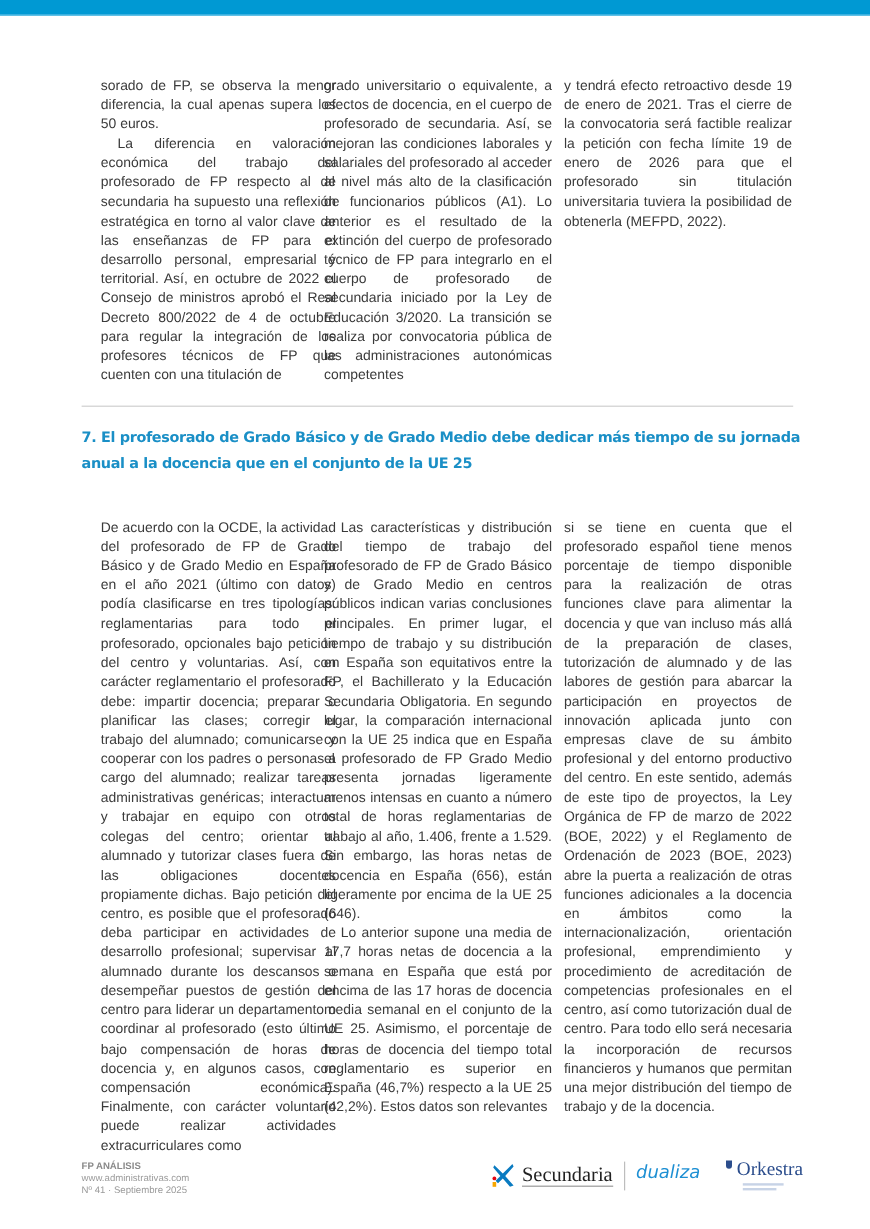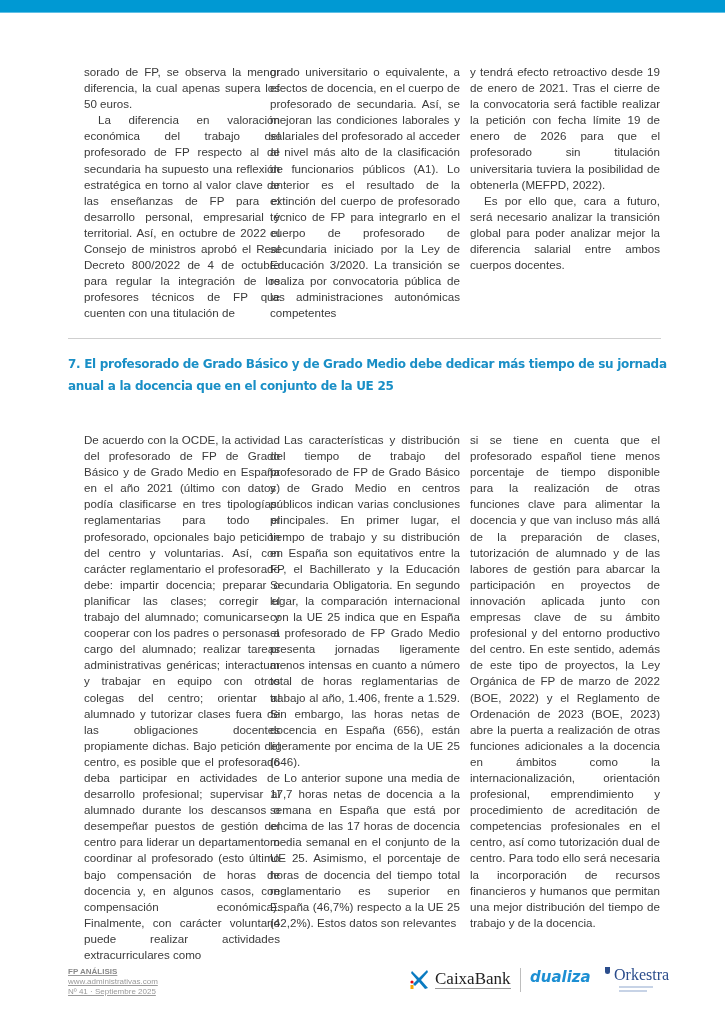--- a/index.html
+++ b/index.html
@@ -16,46 +16,45 @@
   .c2 { left:270px; width:190px; }
   .c3 { left:470px; width:190px; }
   .top { top:64px; }
   .bottom { top:432px; }
   .divider { position:absolute; left:68px; top:338px; width:593px; height:1px; background:#cfcfcf; }
   .section-title {
     position:absolute; left:68px; top:354px; width:600px;
     color:#1a8fc6; font-weight:bold; font-size:12px; line-height:21.5px;
     font-family:"DejaVu Sans", sans-serif; letter-spacing:-0.3px;
   }
-  .footer-left { position:absolute; left:68px; top:967px; font-size:8px; line-height:10px; color:#9a9a9a;text-decoration:underline; }
+  .footer-left { position:absolute; left:68px; top:967px; font-size:8px; line-height:10px; color:#9a9a9a; }
   .footer-left .pub { font-weight:bold; color:#8a8a8a; }
   .logo-caixa { position:absolute; left:408px; top:968px; display:flex; align-items:center; }
   .caixa-star { width:22px; height:22px; position:relative; }
   .caixa-text { font-family:"Liberation Serif", serif; font-size:17px; color:#222; margin-left:5px; border-bottom:1px solid #999; line-height:18px; }
   .logo-sep { position:absolute; left:520px; top:968px; width:1px; height:24px; background:#bdbdbd; }
-  .logo-dualiza { position:absolute; left:530px; top:968px; font-family:"DejaVu Sans", sans-serif; font-weight:bold; font-style:italic; font-size:15px; color:#1d8fd3; }
+  .logo-dualiza { position:absolute; left:530px; top:968px; font-family:"DejaVu Sans", sans-serif; font-weight:normal; font-style:italic; font-size:15px; color:#1d8fd3; }
   .logo-orkestra { position:absolute; left:605px; top:966px; }
   .ork-text { font-family:"Liberation Serif", serif; font-size:16px; color:#2b4d8c; margin-left:4px; }
   .ork-sub { width:34px; height:2px; background:#c7d3e6; margin:2px 0 0 14px; }
 </style>
 </head>
 <body>
 
 <div class="topbar"></div>
 
 <div class="col c1 top">
   <p>sorado de FP, se observa la menor diferencia, la cual apenas supera los 50 euros.</p>
   <p class="indent">La diferencia en valoración económica del trabajo del profesorado de FP respecto al de secundaria ha supuesto una reflexión estratégica en torno al valor clave de las enseñanzas de FP para el desarrollo personal, empresarial y territorial. Así, en octubre de 2022 el Consejo de ministros aprobó el Real Decreto 800/2022 de 4 de octubre para regular la integración de los profesores técnicos de FP que cuenten con una titulación de</p>
 </div>
 <div class="col c2 top">
   <p>grado universitario o equivalente, a efectos de docencia, en el cuerpo de profesorado de secundaria. Así, se mejoran las condiciones laborales y salariales del profesorado al acceder al nivel más alto de la clasificación de funcionarios públicos (A1). Lo anterior es el resultado de la extinción del cuerpo de profesorado técnico de FP para integrarlo en el cuerpo de profesorado de secundaria iniciado por la Ley de Educación 3/2020. La transición se realiza por convocatoria pública de las administraciones autonómicas competentes</p>
 </div>
 <div class="col c3 top">
   <p>y tendrá efecto retroactivo desde 19 de enero de 2021. Tras el cierre de la convocatoria será factible realizar la petición con fecha límite 19 de enero de 2026 para que el profesorado sin titulación universitaria tuviera la posibilidad de obtenerla (MEFPD, 2022).</p>
-  <p class="indent">Es por ello que, cara a futuro, será necesario analizar la transición global para poder analizar mejor la diferencia salarial entre ambos cuerpos docentes.</p>
 </div>
 
 <div class="divider"></div>
 
 <h2 class="section-title" style="margin:0;">7. El profesorado de Grado Básico y de Grado Medio debe dedicar más tiempo de su jornada anual a la docencia que en el conjunto de la UE 25</h2>
 
 <div class="col c1 bottom">
   <p>De acuerdo con la OCDE, la actividad del profesorado de FP de Grado Básico y de Grado Medio en España en el año 2021 (último con datos) podía clasificarse en tres tipologías: reglamentarias para todo el profesorado, opcionales bajo petición del centro y voluntarias. Así, con carácter reglamentario el profesorado debe: impartir docencia; preparar o planificar las clases; corregir el trabajo del alumnado; comunicarse y cooperar con los padres o personas a cargo del alumnado; realizar tareas administrativas genéricas; interactuar y trabajar en equipo con otros colegas del centro; orientar al alumnado y tutorizar clases fuera de las obligaciones docentes propiamente dichas. Bajo petición del centro, es posible que el profesorado deba participar en actividades de desarrollo profesional; supervisar al alumnado durante los descansos o desempeñar puestos de gestión del centro para liderar un departamento o coordinar al profesorado (esto último bajo compensación de horas de docencia y, en algunos casos, con compensación económica). Finalmente, con carácter voluntario puede realizar actividades extracurriculares como</p>
 </div>
 <div class="col c2 bottom">
@@ -73,21 +72,21 @@
 </div>
 
 <div class="logo-caixa">
   <span class="caixa-star">
     <svg width="22" height="22" viewBox="0 0 22 22">
       <path d="M4 3 L11 10 L19 2 L20 4 L13 12 L20 20 L17 21 L11 14 L7 18 L5 16 L9 12 L3 5 Z" fill="#0a7bc1"></path>
       <circle cx="4" cy="14" r="1.6" fill="#e30613"></circle>
       <rect x="2.5" y="17" width="3" height="4" fill="#f7a600"></rect>
     </svg>
   </span>
-  <span class="caixa-text">CaixaBank</span>
+  <span class="caixa-text">Secundaria</span>
 </div>
 <div class="logo-sep"></div>
 <div class="logo-dualiza">dualiza</div>
 <div class="logo-orkestra">
   <span style="display:inline-block;width:5px;height:7px;background:#2b4d8c;border-radius:0 0 3px 3px;vertical-align:top;margin-top:1px;"></span><span class="ork-text">Orkestra</span>
   <div class="ork-sub"></div>
   <div class="ork-sub" style="width:28px;"></div>
 </div>
 
 </body></html>

